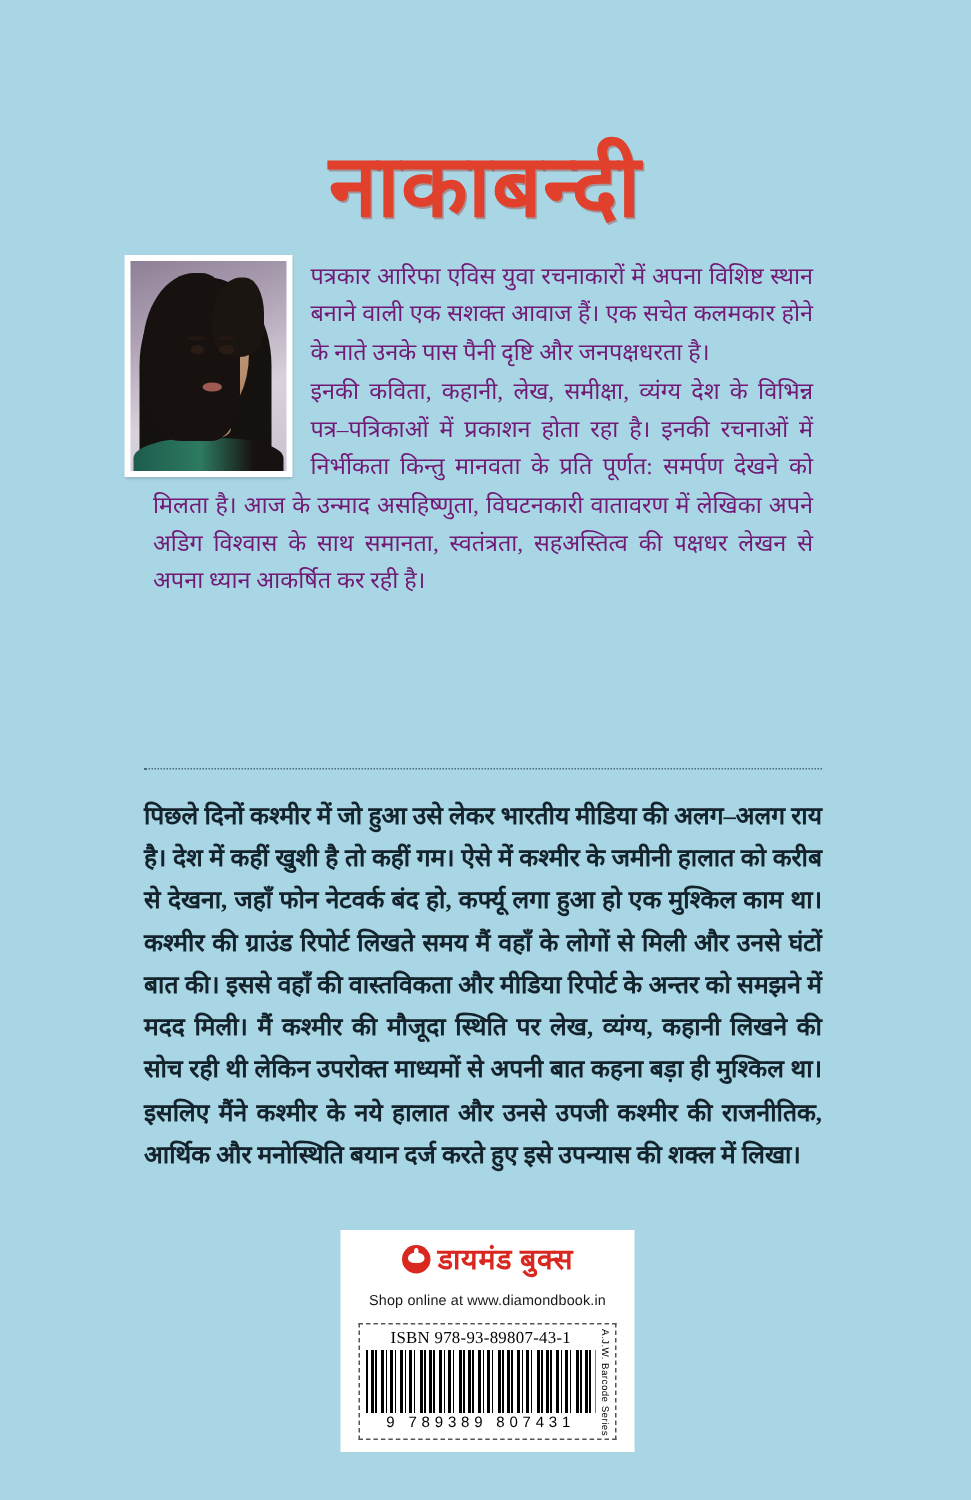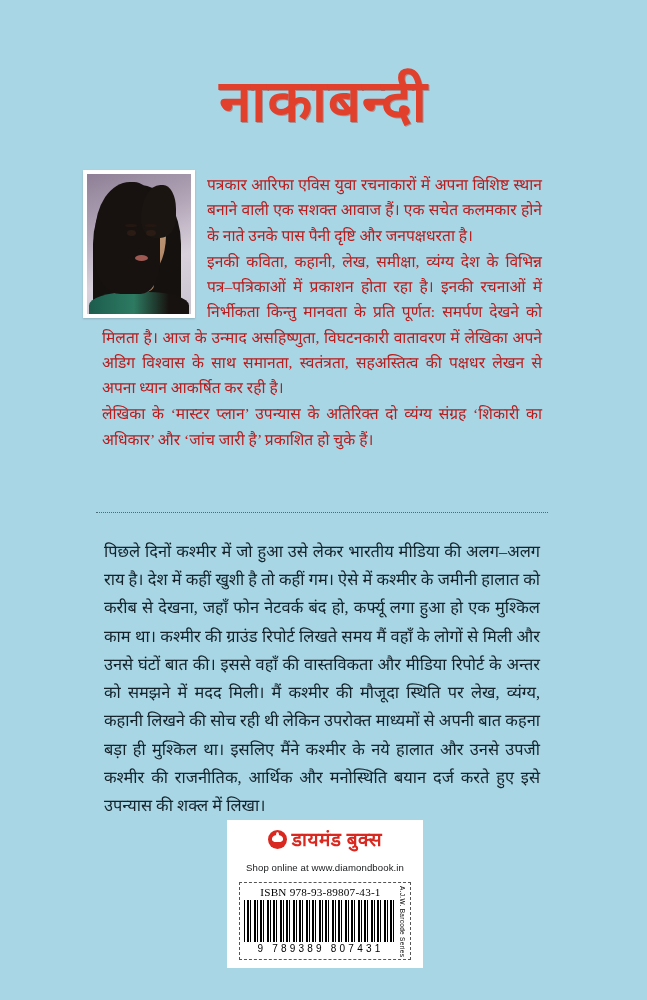--- a/index.html
+++ b/index.html
@@ -31,20 +31,21 @@
   }
   .title {
     display: inline-block;
     color: #e0402c;
     font-family: "Liberation Serif", serif;
     font-size: 58px;
     font-weight: 700;
     letter-spacing: 1px;
     line-height: 1.05;
     text-shadow: 1px 1px 0 rgba(150,30,15,0.35);
+    margin-top: 23px;
   }
 
   
   .photo-frame {
     position: absolute;
     left: 83px;
     top: 170px;
     width: 112px;
     height: 148px;
     background: #ffffff;
@@ -143,21 +144,21 @@
     background: linear-gradient(90deg, #1d5c4e 0%, #2d7a61 45%, #17120f 80%);
     border-radius: 42% 42% 0 0 / 60% 60% 0 0;
   }
 
   
   .bio {
     position: absolute;
     left: 102px;
     top: 172px;
     width: 440px;
-    color: #b91c1c;
+    color: #701a75;
     font-size: 15.6px;
     line-height: 1.62;
     text-align: justify;
     text-justify: inter-word;
   }
   .bio p {
     margin: 0 0 1px 0;
     text-indent: 0;
   }
   
@@ -180,21 +181,21 @@
     position: absolute;
     left: 96px;
     top: 530px;
     width: 452px;
     color: #14232b;
     font-size: 16.4px;
     line-height: 1.72;
     text-align: justify;
     text-justify: inter-word;
   }
-  .synopsis p { margin: 8px; }
+  .synopsis p { margin: 0; font-weight: bold; }
 
   
   .pub-block {
     position: absolute;
     left: 227px;
     top: 820px;
     width: 196px;
     background: #ffffff;
     padding: 6px 8px 8px 8px;
     box-sizing: border-box;
@@ -324,21 +325,20 @@
       <div class="eye-l"></div>
       <div class="eye-r"></div>
       <div class="lips"></div>
     </div>
   </div>
 
   <div class="bio">
     <div class="float-box"></div>
     <p>पत्रकार आरिफा एविस युवा रचनाकारों में अपना विशिष्ट स्थान बनाने वाली एक सशक्त आवाज हैं। एक सचेत कलमकार होने के नाते उनके पास पैनी दृष्टि और जनपक्षधरता है।</p>
     <p>इनकी कविता, कहानी, लेख, समीक्षा, व्यंग्य देश के विभिन्न पत्र–पत्रिकाओं में प्रकाशन होता रहा है। इनकी रचनाओं में निर्भीकता किन्तु मानवता के प्रति पूर्णत: समर्पण देखने को मिलता है। आज के उन्माद असहिष्णुता, विघटनकारी वातावरण में लेखिका अपने अडिग विश्वास के साथ समानता, स्वतंत्रता, सहअस्तित्व की पक्षधर लेखन से अपना ध्यान आकर्षित कर रही है।</p>
-    <p>लेखिका के ‘मास्टर प्लान’ उपन्यास के अतिरिक्त दो व्यंग्य संग्रह ‘शिकारी का अधिकार’ और ‘जांच जारी है’ प्रकाशित हो चुके हैं।</p>
   </div>
 
   <div class="divider"></div>
 
   <div class="synopsis">
     <p>पिछले दिनों कश्मीर में जो हुआ उसे लेकर भारतीय मीडिया की अलग–अलग राय है। देश में कहीं खुशी है तो कहीं गम। ऐसे में कश्मीर के जमीनी हालात को करीब से देखना, जहाँ फोन नेटवर्क बंद हो, कर्फ्यू लगा हुआ हो एक मुश्किल काम था। कश्मीर की ग्राउंड रिपोर्ट लिखते समय मैं वहाँ के लोगों से मिली और उनसे घंटों बात की। इससे वहाँ की वास्तविकता और मीडिया रिपोर्ट के अन्तर को समझने में मदद मिली। मैं कश्मीर की मौजूदा स्थिति पर लेख, व्यंग्य, कहानी लिखने की सोच रही थी लेकिन उपरोक्त माध्यमों से अपनी बात कहना बड़ा ही मुश्किल था। इसलिए मैंने कश्मीर के नये हालात और उनसे उपजी कश्मीर की राजनीतिक, आर्थिक और मनोस्थिति बयान दर्ज करते हुए इसे उपन्यास की शक्ल में लिखा।</p>
   </div>
 
   <div class="pub-block">
     <div class="logo-row">

